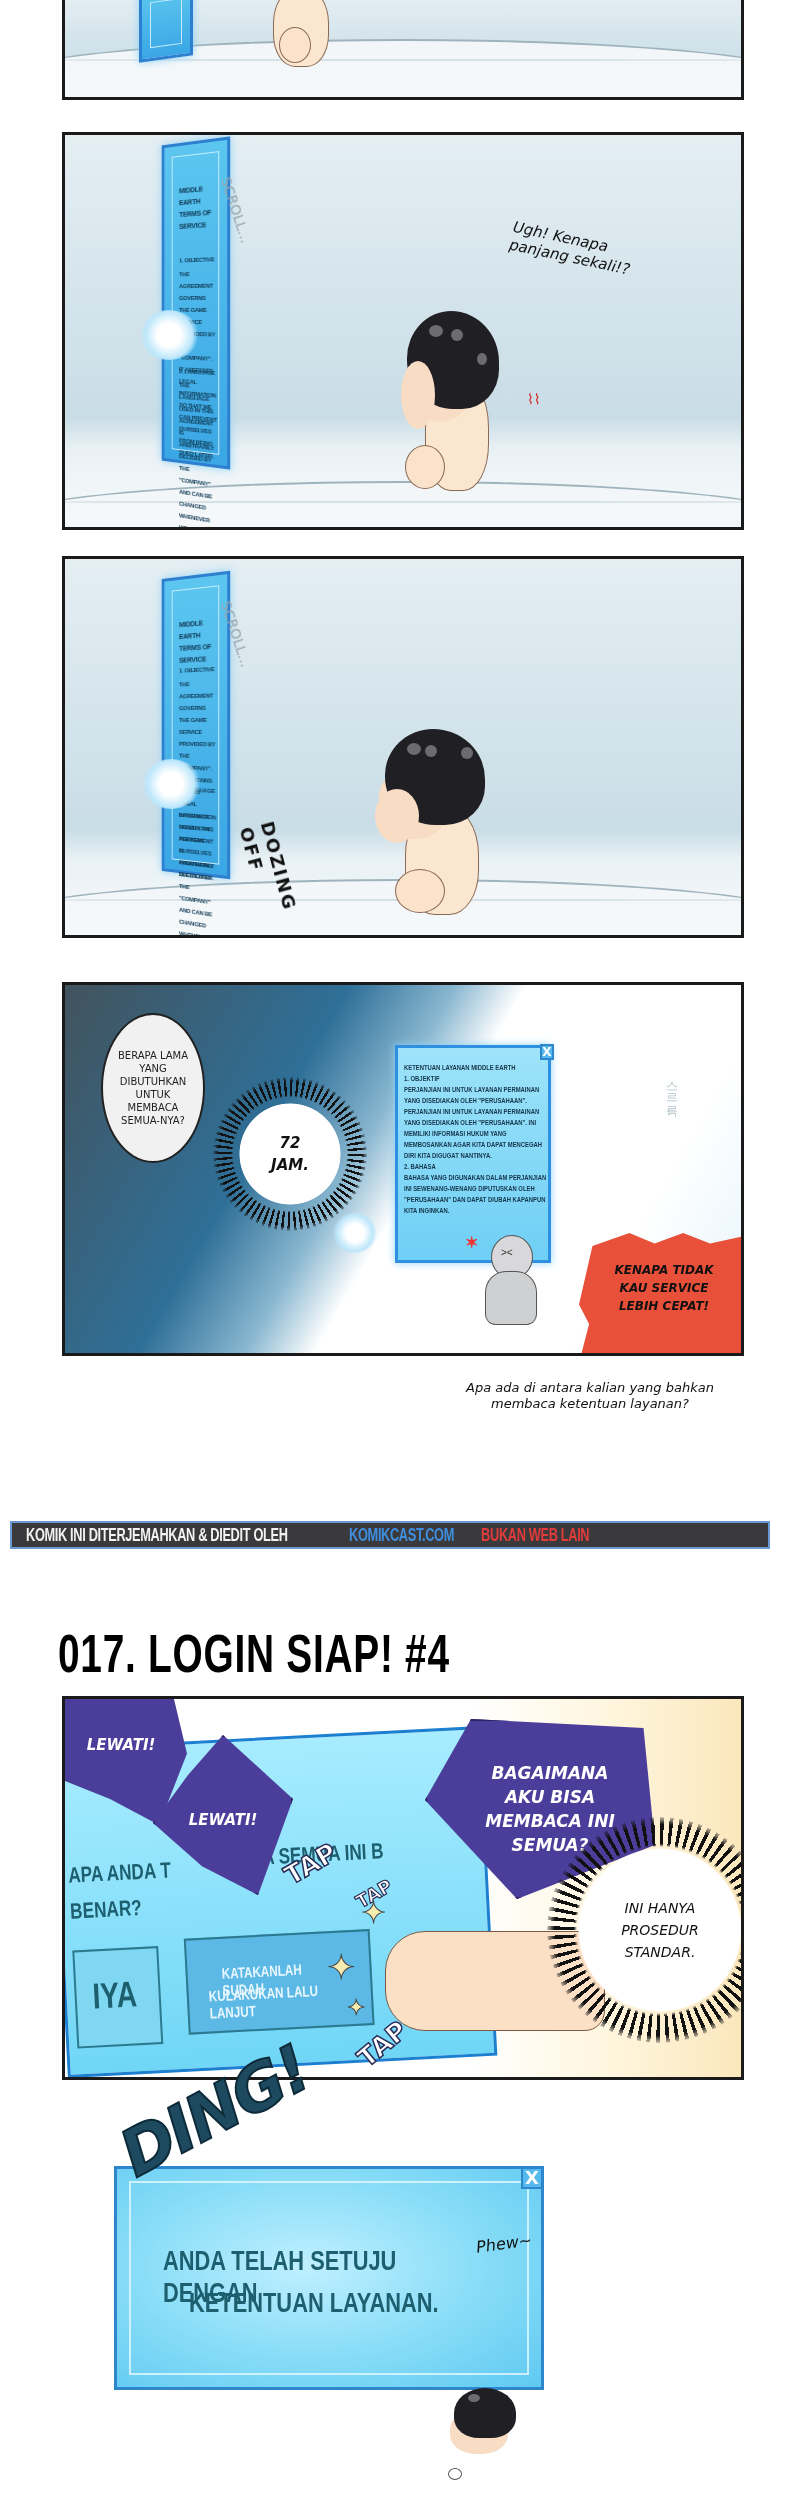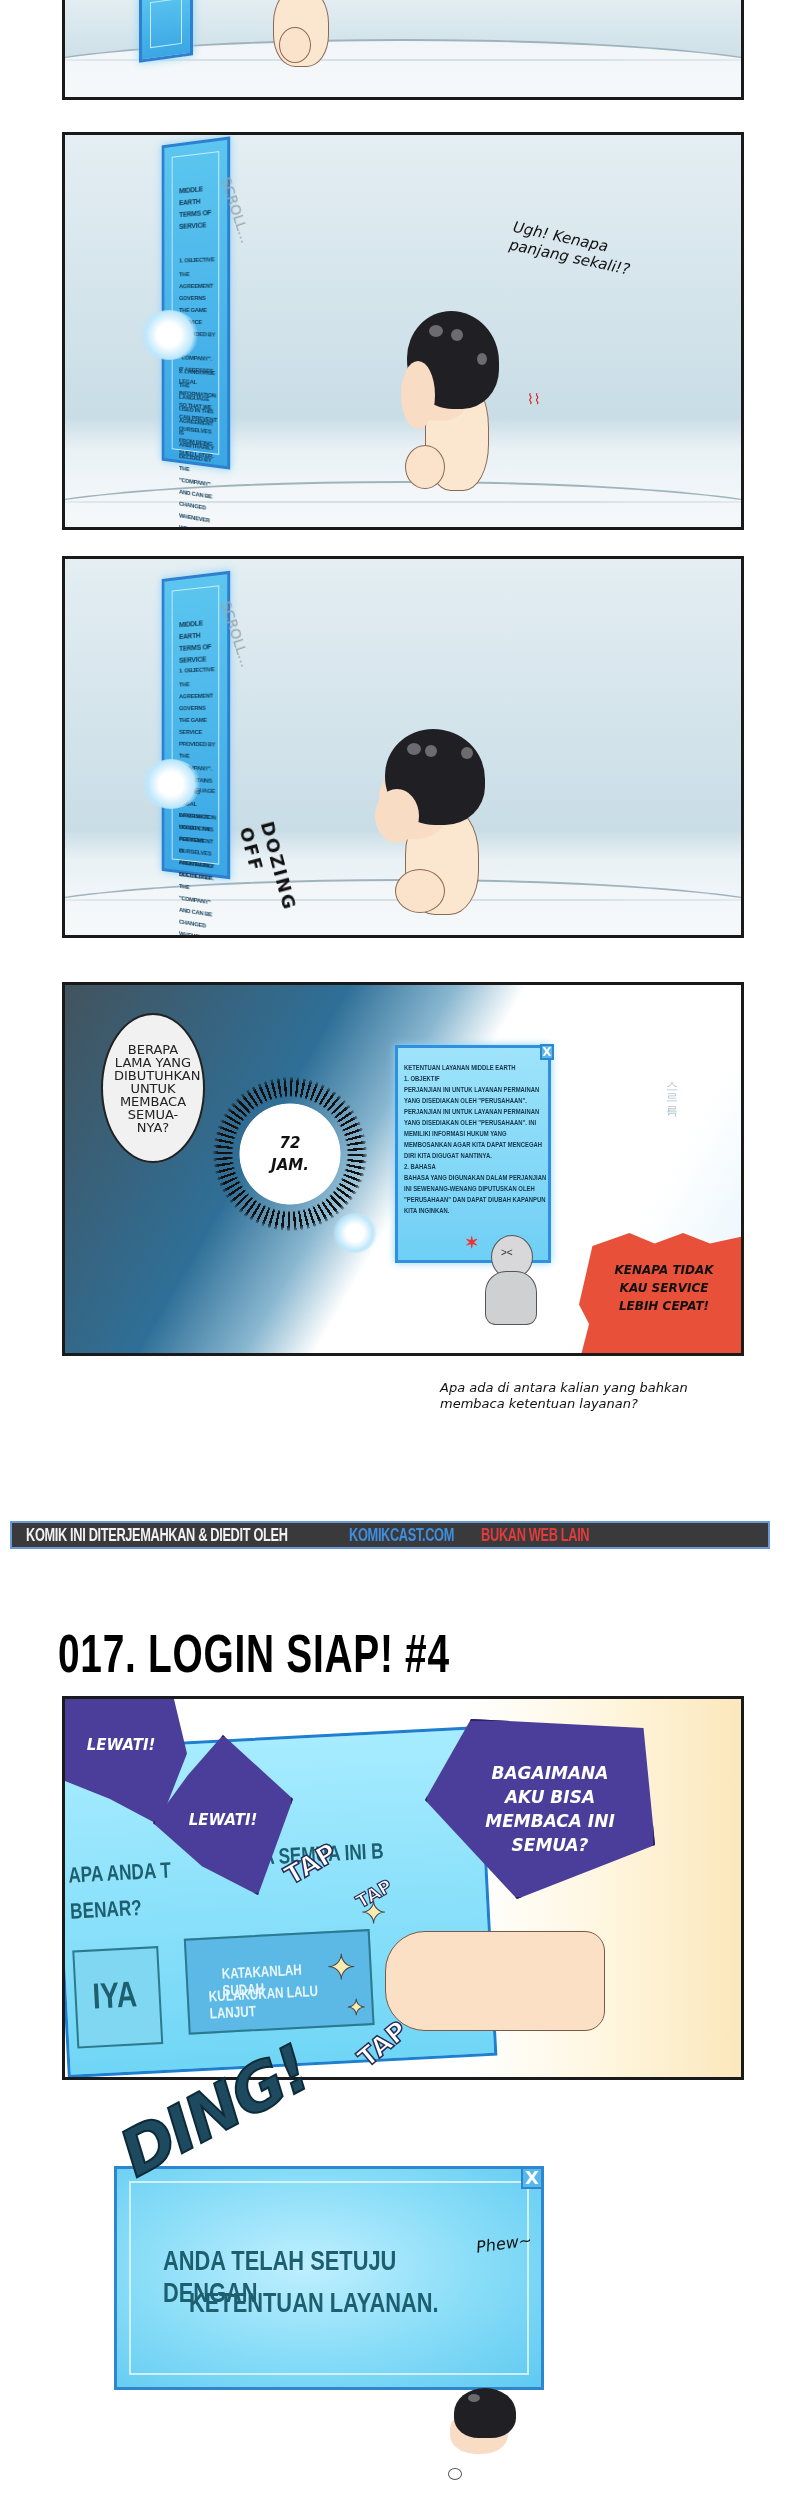--- a/index.html
+++ b/index.html
@@ -121,21 +121,21 @@
     <div class="hl" style="left:96px; top:38px; width:12px; height:12px;"></div>
     <div class="face" style="left:10px; top:80px; width:44px; height:54px; border-radius:50%;"></div>
   </div>
 
   <div class="sfx" style="left:212px; top:260px; width:70px; font-size:18px; color:#111; transform: rotate(75deg); transform-origin:left top; line-height:22px; letter-spacing:2px;">DOZING OFF</div>
 </div>
 
 <div class="panel" style="left:62px; top:982px; width:682px; height:374px; background: linear-gradient(120deg, #42535d 0%, #2f6f97 32%, #89b7d0 44%, #ffffff 52%, #ffffff 80%, #e3f3fb 100%);">
 
   <div class="bubble" style="left:36px; top:28px; width:104px; height:150px;">
-    <span class="comic-plain" style="font-size:13px; line-height:13px; width:78px; color:#222;">BERAPA LAMA YANG DIBUTUHKAN UNTUK MEMBACA SEMUA-NYA?</span>
+    <span class="comic-plain" style="font-size:10px; line-height:13px; width:78px; color:#222;">BERAPA LAMA YANG DIBUTUHKAN UNTUK MEMBACA SEMUA-NYA?</span>
   </div>
 
   <div class="burst" style="left:166px; top:110px; width:118px; height:118px;">
     <span class="comic-italic" style="font-size:15px; line-height:22px; color:#111;">
       <span style="display:block;">72</span>
       <span style="display:block;">JAM.</span>
     </span>
   </div>
 
   <div class="glow" style="left:268px; top:228px; width:44px; height:40px;"></div>
@@ -158,21 +158,21 @@
     <div style="position:absolute; left:0; top:36px; width:52px; height:54px; border-radius:40% 40% 20% 20%; background:#cfd0d2; border:1.5px solid #555;"></div>
     <div style="position:absolute; left:16px; top:12px; font-size:10px; color:#333;">&gt;&lt;</div>
   </div>
   <div style="position:absolute; left:400px; top:248px; color:#e33; font-size:16px; font-weight:bold;">✶</div>
 
   <div style="position:absolute; left:514px; top:248px; width:168px; height:130px; background:#e8503a; clip-path: polygon(8% 10%, 30% 0%, 45% 8%, 62% 0%, 78% 8%, 100% 2%, 100% 100%, 0% 100%, 6% 70%, 0% 55%);">
     <div class="comic-italic" style="position:absolute; left:20px; top:28px; width:130px; font-size:12px; line-height:18px; color:#111; text-align:center;">KENAPA TIDAK KAU SERVICE LEBIH CEPAT!</div>
   </div>
 </div>
 
-<div class="hand" style="left:440px; top:1380px; width:300px; font-size:13px; line-height:16px; font-style:italic;">Apa ada di antara kalian yang bahkan membaca ketentuan layanan?</div>
+<div class="hand" style="left:440px; top:1380px; width:300px; font-size:13px; line-height:16px; text-align:center; font-style:italic;">Apa ada di antara kalian yang bahkan membaca ketentuan layanan?</div>
 
 <div class="banner">
   <span>
     <span style="color:#f2f2f2;">KOMIK INI DITERJEMAHKAN &amp; DIEDIT OLEH</span>
     <span style="color:#3f8fe0;">KOMIKCAST.COM</span>
     <span style="color:#e23b3b;">BUKAN WEB LAIN</span>
   </span>
 </div>
 
 <div class="chapter-title">017. LOGIN SIAP! #4</div>
@@ -205,20 +205,23 @@
 
   <div class="sfx" style="left:218px; top:150px; font-size:26px; color:#fff; -webkit-text-stroke:1.5px #2a2a55; transform: rotate(-30deg);">TAP</div>
   <div class="sfx" style="left:290px; top:184px; font-size:18px; color:#fff; -webkit-text-stroke:1.2px #2a2a55; transform: rotate(-30deg);">TAP</div>
   <div class="sfx" style="left:290px; top:330px; font-size:26px; color:#fff; -webkit-text-stroke:1.5px #2a2a55; transform: rotate(-40deg);">TAP</div>
 
   <div style="position:absolute; left:320px; top:232px; width:220px; height:100px; background:#fbe0c6; border:1.5px solid #7a5a44; border-radius:40px 20px 20px 40px;"></div>
   <div style="position:absolute; left:296px; top:196px; color:#f7ecb0; font-size:30px; -webkit-text-stroke:1px #444;">✦</div>
   <div style="position:absolute; left:262px; top:248px; color:#f7ecb0; font-size:34px; -webkit-text-stroke:1px #444;">✦</div>
   <div style="position:absolute; left:282px; top:296px; color:#f7ecb0; font-size:22px; -webkit-text-stroke:1px #444;">✦</div>
 
+  <div class="burst" style="left:500px; top:136px; width:190px; height:190px;">
+    <span class="comic-italic" style="font-size:14px; line-height:22px; width:110px; color:#111; font-weight:normal;">INI HANYA PROSEDUR STANDAR.</span>
+  </div>
 </div>
 
 <div style="position:absolute; left:62px; top:2096px; width:700px; height:424px;">
   <div class="dialog" style="left:52px; top:70px; width:430px; height:224px;">
     <div class="line"></div>
     <div class="close-x" style="right:-2px; top:-2px;">X</div>
     <div class="narrow" style="position:absolute; left:46px; top:76px; font-size:28px; color:#1d5f6e;">ANDA TELAH SETUJU DENGAN</div>
     <div class="narrow" style="position:absolute; left:72px; top:118px; font-size:28px; color:#1d5f6e;">KETENTUAN LAYANAN.</div>
   </div>
 

